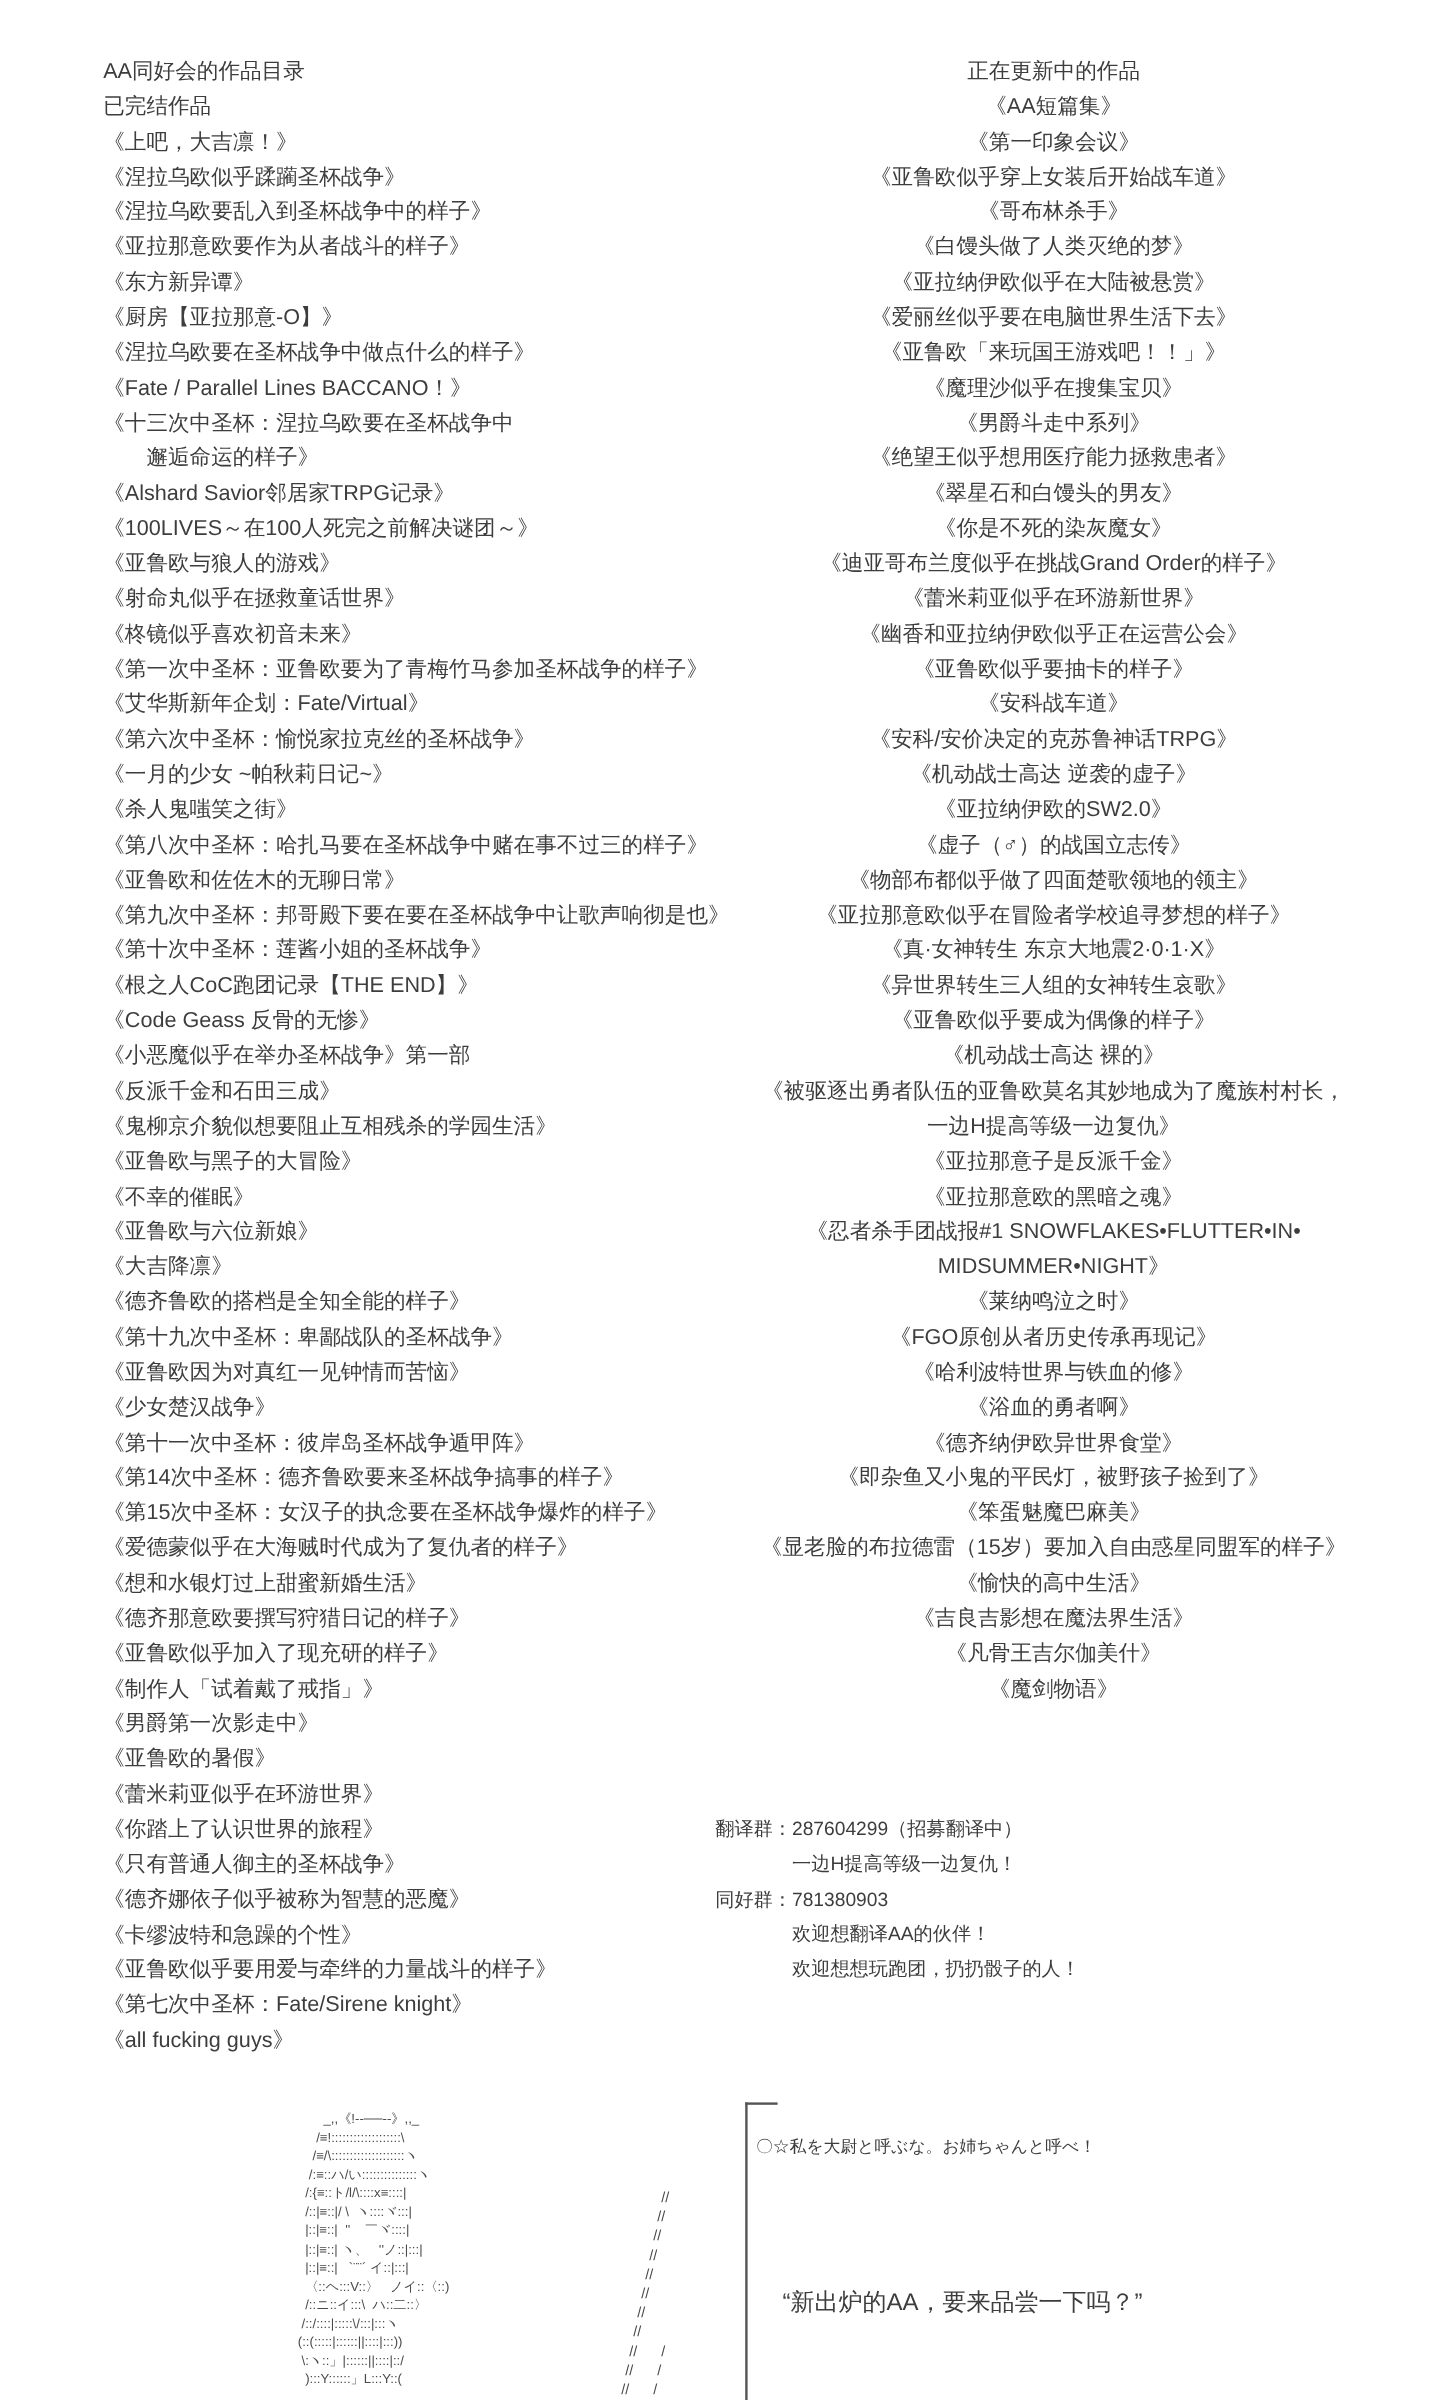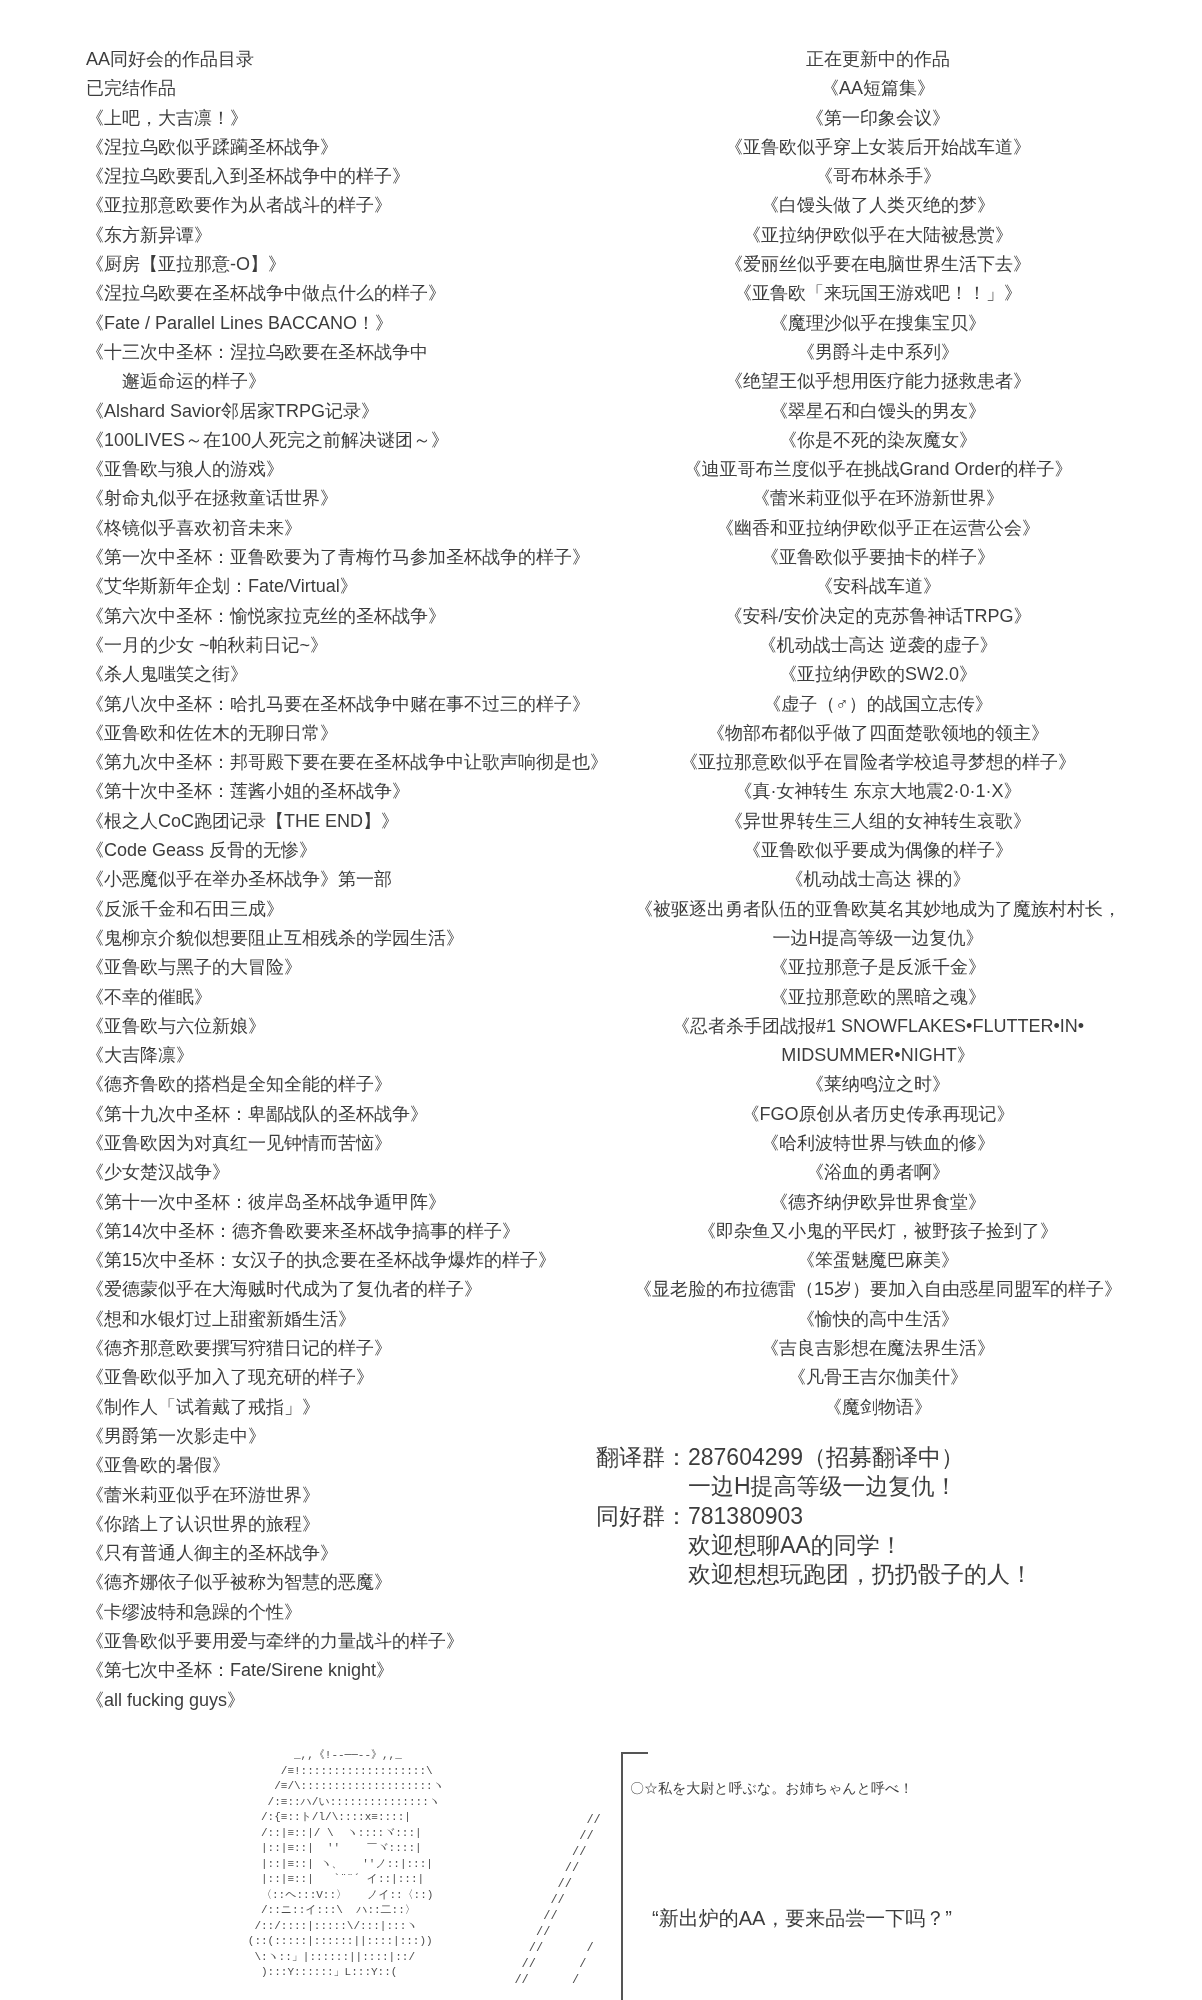--- a/index.html
+++ b/index.html
@@ -9,44 +9,44 @@
     font-family:"Liberation Sans", sans-serif;
     color:#3d3d3d;
   }
   .col {
     position:absolute; white-space:pre;
     font-size:18px; line-height:29.3px;margin-left:44px;
   }
   .col div { height:29.3px; }
   #left-col  { left:42px;  top:45px; }
   #right-col { left:590px; top:45px;text-align:center; }
-  #group-block { position:absolute; left:596px; top:1443px;
-    white-space:pre; font-size:23px; line-height:29.3px; }
+  #group-block { position:absolute; left:596px; top:1510px;
+    white-space:pre; font-size:16px; line-height:29.3px; }
   #group-block div { height:29.3px; }
   pre.art {
-    position:absolute; margin:0;
-    font-family:Liberation Mono, monospace;
+    position:absolute; margin:11px;
+    font-family:Liberation Sans, sans-serif;
     color:#4a4a4a; white-space:pre;
   }
   #art-character { left:228px; top:1748px; font-size:11px; line-height:15.5px; }
   #art-slashes   { left:500px; top:1812px; font-size:12px; line-height:16px; }
   .pole { position:absolute; left:621px; top:1752px; width:2px; height:248px; background:#555555; }
   .pole-cap { position:absolute; left:621px; top:1752px; width:27px; height:2px; background:#555555; }
   .speech-jp { position:absolute; left:630px; top:1780px; font-size:14px; white-space:pre; }
   .speech-cn { position:absolute; left:652px; top:1905px; font-size:20px; white-space:pre; }
 </style>
 </head>
 <body>
 
 <div class="page">
   <div id="left-col" class="col"><div>AA同好会的作品目录</div><div>已完结作品</div><div>《上吧，大吉凛！》</div><div>《涅拉乌欧似乎蹂躏圣杯战争》</div><div>《涅拉乌欧要乱入到圣杯战争中的样子》</div><div>《亚拉那意欧要作为从者战斗的样子》</div><div>《东方新异谭》</div><div>《厨房【亚拉那意-O】》</div><div>《涅拉乌欧要在圣杯战争中做点什么的样子》</div><div>《Fate / Parallel Lines BACCANO！》</div><div>《十三次中圣杯：涅拉乌欧要在圣杯战争中</div><div>　　邂逅命运的样子》</div><div>《Alshard Savior邻居家TRPG记录》</div><div>《100LIVES～在100人死完之前解决谜团～》</div><div>《亚鲁欧与狼人的游戏》</div><div>《射命丸似乎在拯救童话世界》</div><div>《柊镜似乎喜欢初音未来》</div><div>《第一次中圣杯：亚鲁欧要为了青梅竹马参加圣杯战争的样子》</div><div>《艾华斯新年企划：Fate/Virtual》</div><div>《第六次中圣杯：愉悦家拉克丝的圣杯战争》</div><div>《一月的少女 ~帕秋莉日记~》</div><div>《杀人鬼嗤笑之街》</div><div>《第八次中圣杯：哈扎马要在圣杯战争中赌在事不过三的样子》</div><div>《亚鲁欧和佐佐木的无聊日常》</div><div>《第九次中圣杯：邦哥殿下要在要在圣杯战争中让歌声响彻是也》</div><div>《第十次中圣杯：莲酱小姐的圣杯战争》</div><div>《根之人CoC跑团记录【THE END】》</div><div>《Code Geass 反骨的无惨》</div><div>《小恶魔似乎在举办圣杯战争》第一部</div><div>《反派千金和石田三成》</div><div>《鬼柳京介貌似想要阻止互相残杀的学园生活》</div><div>《亚鲁欧与黑子的大冒险》</div><div>《不幸的催眠》</div><div>《亚鲁欧与六位新娘》</div><div>《大吉降凛》</div><div>《德齐鲁欧的搭档是全知全能的样子》</div><div>《第十九次中圣杯：卑鄙战队的圣杯战争》</div><div>《亚鲁欧因为对真红一见钟情而苦恼》</div><div>《少女楚汉战争》</div><div>《第十一次中圣杯：彼岸岛圣杯战争遁甲阵》</div><div>《第14次中圣杯：德齐鲁欧要来圣杯战争搞事的样子》</div><div>《第15次中圣杯：女汉子的执念要在圣杯战争爆炸的样子》</div><div>《爱德蒙似乎在大海贼时代成为了复仇者的样子》</div><div>《想和水银灯过上甜蜜新婚生活》</div><div>《德齐那意欧要撰写狩猎日记的样子》</div><div>《亚鲁欧似乎加入了现充研的样子》</div><div>《制作人「试着戴了戒指」》</div><div>《男爵第一次影走中》</div><div>《亚鲁欧的暑假》</div><div>《蕾米莉亚似乎在环游世界》</div><div>《你踏上了认识世界的旅程》</div><div>《只有普通人御主的圣杯战争》</div><div>《德齐娜依子似乎被称为智慧的恶魔》</div><div>《卡缪波特和急躁的个性》</div><div>《亚鲁欧似乎要用爱与牵绊的力量战斗的样子》</div><div>《第七次中圣杯：Fate/Sirene knight》</div><div>《all fucking guys》</div></div>
 
   <div id="right-col" class="col"><div>正在更新中的作品</div><div>《AA短篇集》</div><div>《第一印象会议》</div><div>《亚鲁欧似乎穿上女装后开始战车道》</div><div>《哥布林杀手》</div><div>《白馒头做了人类灭绝的梦》</div><div>《亚拉纳伊欧似乎在大陆被悬赏》</div><div>《爱丽丝似乎要在电脑世界生活下去》</div><div>《亚鲁欧「来玩国王游戏吧！！」》</div><div>《魔理沙似乎在搜集宝贝》</div><div>《男爵斗走中系列》</div><div>《绝望王似乎想用医疗能力拯救患者》</div><div>《翠星石和白馒头的男友》</div><div>《你是不死的染灰魔女》</div><div>《迪亚哥布兰度似乎在挑战Grand Order的样子》</div><div>《蕾米莉亚似乎在环游新世界》</div><div>《幽香和亚拉纳伊欧似乎正在运营公会》</div><div>《亚鲁欧似乎要抽卡的样子》</div><div>《安科战车道》</div><div>《安科/安价决定的克苏鲁神话TRPG》</div><div>《机动战士高达 逆袭的虚子》</div><div>《亚拉纳伊欧的SW2.0》</div><div>《虚子（♂）的战国立志传》</div><div>《物部布都似乎做了四面楚歌领地的领主》</div><div>《亚拉那意欧似乎在冒险者学校追寻梦想的样子》</div><div>《真·女神转生 东京大地震2·0·1·X》</div><div>《异世界转生三人组的女神转生哀歌》</div><div>《亚鲁欧似乎要成为偶像的样子》</div><div>《机动战士高达 裸的》</div><div>《被驱逐出勇者队伍的亚鲁欧莫名其妙地成为了魔族村村长，</div><div>一边H提高等级一边复仇》</div><div>《亚拉那意子是反派千金》</div><div>《亚拉那意欧的黑暗之魂》</div><div>《忍者杀手团战报#1 SNOWFLAKES•FLUTTER•IN•</div><div>MIDSUMMER•NIGHT》</div><div>《莱纳鸣泣之时》</div><div>《FGO原创从者历史传承再现记》</div><div>《哈利波特世界与铁血的修》</div><div>《浴血的勇者啊》</div><div>《德齐纳伊欧异世界食堂》</div><div>《即杂鱼又小鬼的平民灯，被野孩子捡到了》</div><div>《笨蛋魅魔巴麻美》</div><div>《显老脸的布拉德雷（15岁）要加入自由惑星同盟军的样子》</div><div>《愉快的高中生活》</div><div>《吉良吉影想在魔法界生活》</div><div>《凡骨王吉尔伽美什》</div><div>《魔剑物语》</div></div>
 
-  <div id="group-block"><div>翻译群：287604299（招募翻译中）</div><div>　　　　一边H提高等级一边复仇！</div><div>同好群：781380903</div><div>　　　　欢迎想聊AA的同学！</div><div>　　　　欢迎想想玩跑团，扔扔骰子的人！</div></div>
+  <div id="group-block"><div>翻译群：287604299（招募翻译中）</div><div>　　　　一边H提高等级一边复仇！</div><div>同好群：781380903</div><div>　　　　欢迎想翻译AA的伙伴！</div><div>　　　　欢迎想想玩跑团，扔扔骰子的人！</div></div>
 
   <pre id="art-character" class="art">          _,,《!‐‐──‐‐》,,_
         /≡!:::::::::::::::::::\
        /≡/\::::::::::::::::::::ヽ
       /:≡::ハ/い:::::::::::::::ヽ
      /:{≡::ト/l/\::::x≡::::|
      /::|≡::|/ \  ヽ::::ヾ:::|
      |::|≡::|  ''    ￣ヾ::::|
      |::|≡::| ヽ、   ''ノ::|:::|
      |::|≡::|   `¨¨´ イ::|:::|

